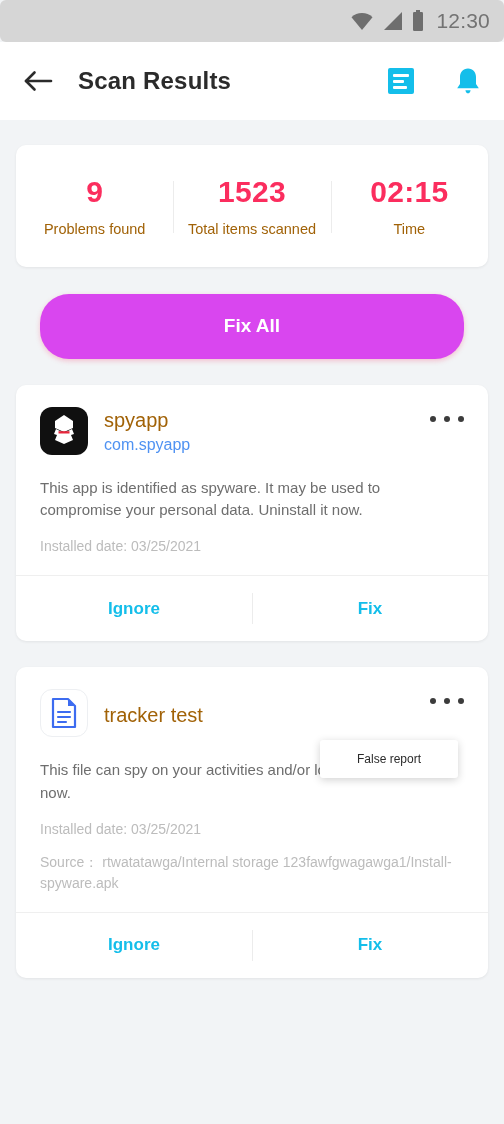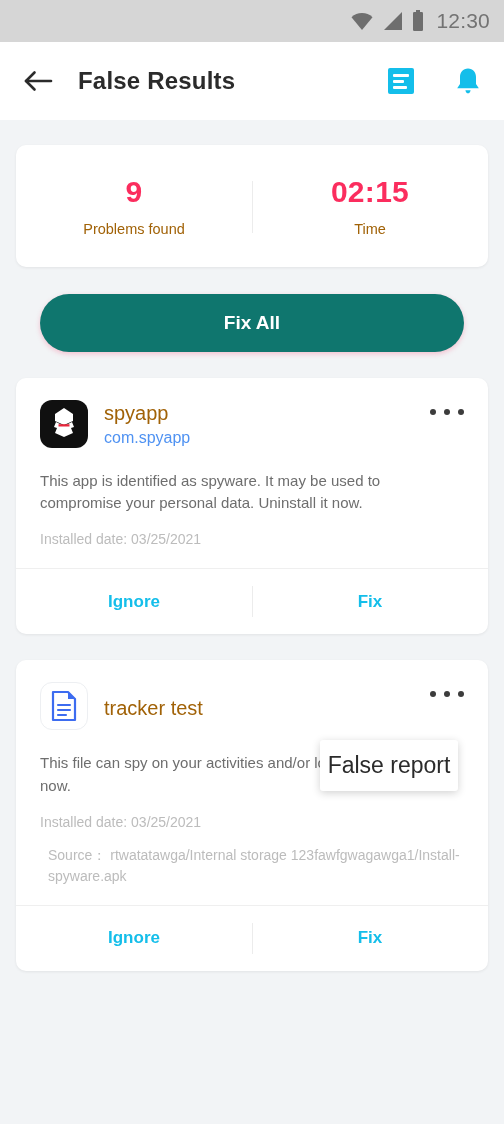--- a/index.html
+++ b/index.html
@@ -19,20 +19,21 @@
 
   
   .statusbar {
     height: 42px;
     background: #D6D6D6;
     display: flex;
     align-items: center;
     justify-content: flex-end;
     padding-right: 14px;
     gap: 9px;
+    border-radius: 6px;
   }
   .sb-icon { display: flex; align-items: center; }
   .sb-time {
     font-size: 21px;
     color: #737373;
     letter-spacing: 0.2px;
     margin-left: 3px;
   }
 
   
@@ -109,22 +110,22 @@
   .stat-label {
     font-size: 14.5px;
     color: #a16207;
     margin-top: 11px;
   }
 
   
   .fixall-wrap { padding: 0 40px; margin-top: 27px; }
   .fixall-btn {
     width: 100%;
-    height: 58px;
-    background: #0f766e;
+    height: 65px;
+    background: #d946ef;
     border: none;
     border-radius: 29px;
     color: #FFFFFF;
     font-size: 19px;
     font-weight: bold;
     font-family: "Liberation Sans", sans-serif;
     cursor: pointer;
     box-shadow: 0 2px 5px rgba(251,45,94,0.25);
   }
 
@@ -181,21 +182,21 @@
     color: #6E6E6E;
     line-height: 1.52;
     margin-top: 18px;
   }
   .threat-meta {
     font-size: 14px;
     color: #BCBCBC;
     margin-top: 14px;
     line-height: 1.5;
   }
-  .threat-meta.src { margin-top: 12px; margin-left: 8px; }
+  .threat-meta.src { margin-top: 12px; }
   .actions {
     display: flex;
     border-top: 1px solid #EFEFEF;
     height: 66px;
   }
   .action-btn {
     flex: 1 1 0;
     display: flex;
     align-items: center;
     justify-content: center;
@@ -220,21 +221,21 @@
   .popup {
     position: absolute;
     left: 320px;
     top: 740px;
     width: 138px;
     background: #FFFFFF;
     border-radius: 3px;
     box-shadow: 0 2px 8px rgba(0,0,0,0.18);
     padding: 12px 0;
     text-align: center;
-    font-size: 23px;
+    font-size: 12px;
     color: #2B2B2B;
     cursor: pointer;
     z-index: 30;
   }
 </style>
 </head>
 <body>
 
 <div id="screen">
 
@@ -258,21 +259,21 @@
     <span class="sb-time">12:30</span>
   </div>
 
   <div class="appbar">
     <span class="back-arrow">
       <svg width="34" height="34" viewBox="0 0 34 34">
         <path d="M4 17 H29" stroke="#2B2B2B" stroke-width="2.6" stroke-linecap="round" fill="none"></path>
         <path d="M12.5 8.5 L4 17 L12.5 25.5" stroke="#2B2B2B" stroke-width="2.6" stroke-linecap="round" stroke-linejoin="round" fill="none"></path>
       </svg>
     </span>
-    <span class="appbar-title">False Results</span>
+    <span class="appbar-title">Scan Results</span>
     <span class="appbar-actions">
       <span class="report-icon">
         <i></i>
           <i></i>
           <i></i>
       </span>
       <span class="bell-icon">
         <svg width="28" height="30" viewBox="0 0 28 30">
           <path d="M14 2.5 C9 2.5 6 6.3 6 11 L6 18 L3.2 22.3 L24.8 22.3 L22 18 L22 11 C22 6.3 19 2.5 14 2.5 Z" fill="#14BEEA"></path>
           <path d="M11.4 24.2 C11.7 26.3 12.7 27.3 14 27.3 C15.3 27.3 16.3 26.3 16.6 24.2 Z" fill="#14BEEA"></path>
@@ -280,20 +281,24 @@
       </span>
     </span>
   </div>
 
   <div class="card stats-card">
     <div class="stat">
       <div class="stat-value">9</div>
       <div class="stat-label">Problems found</div>
     </div>
     <div class="stat">
+      <div class="stat-value">1523</div>
+      <div class="stat-label">Total items scanned</div>
+    </div>
+    <div class="stat">
       <div class="stat-value">02:15</div>
       <div class="stat-label">Time</div>
     </div>
   </div>
 
   <div class="fixall-wrap">
     <button class="fixall-btn">Fix All</button>
   </div>
 
   <div class="card threat-card">

